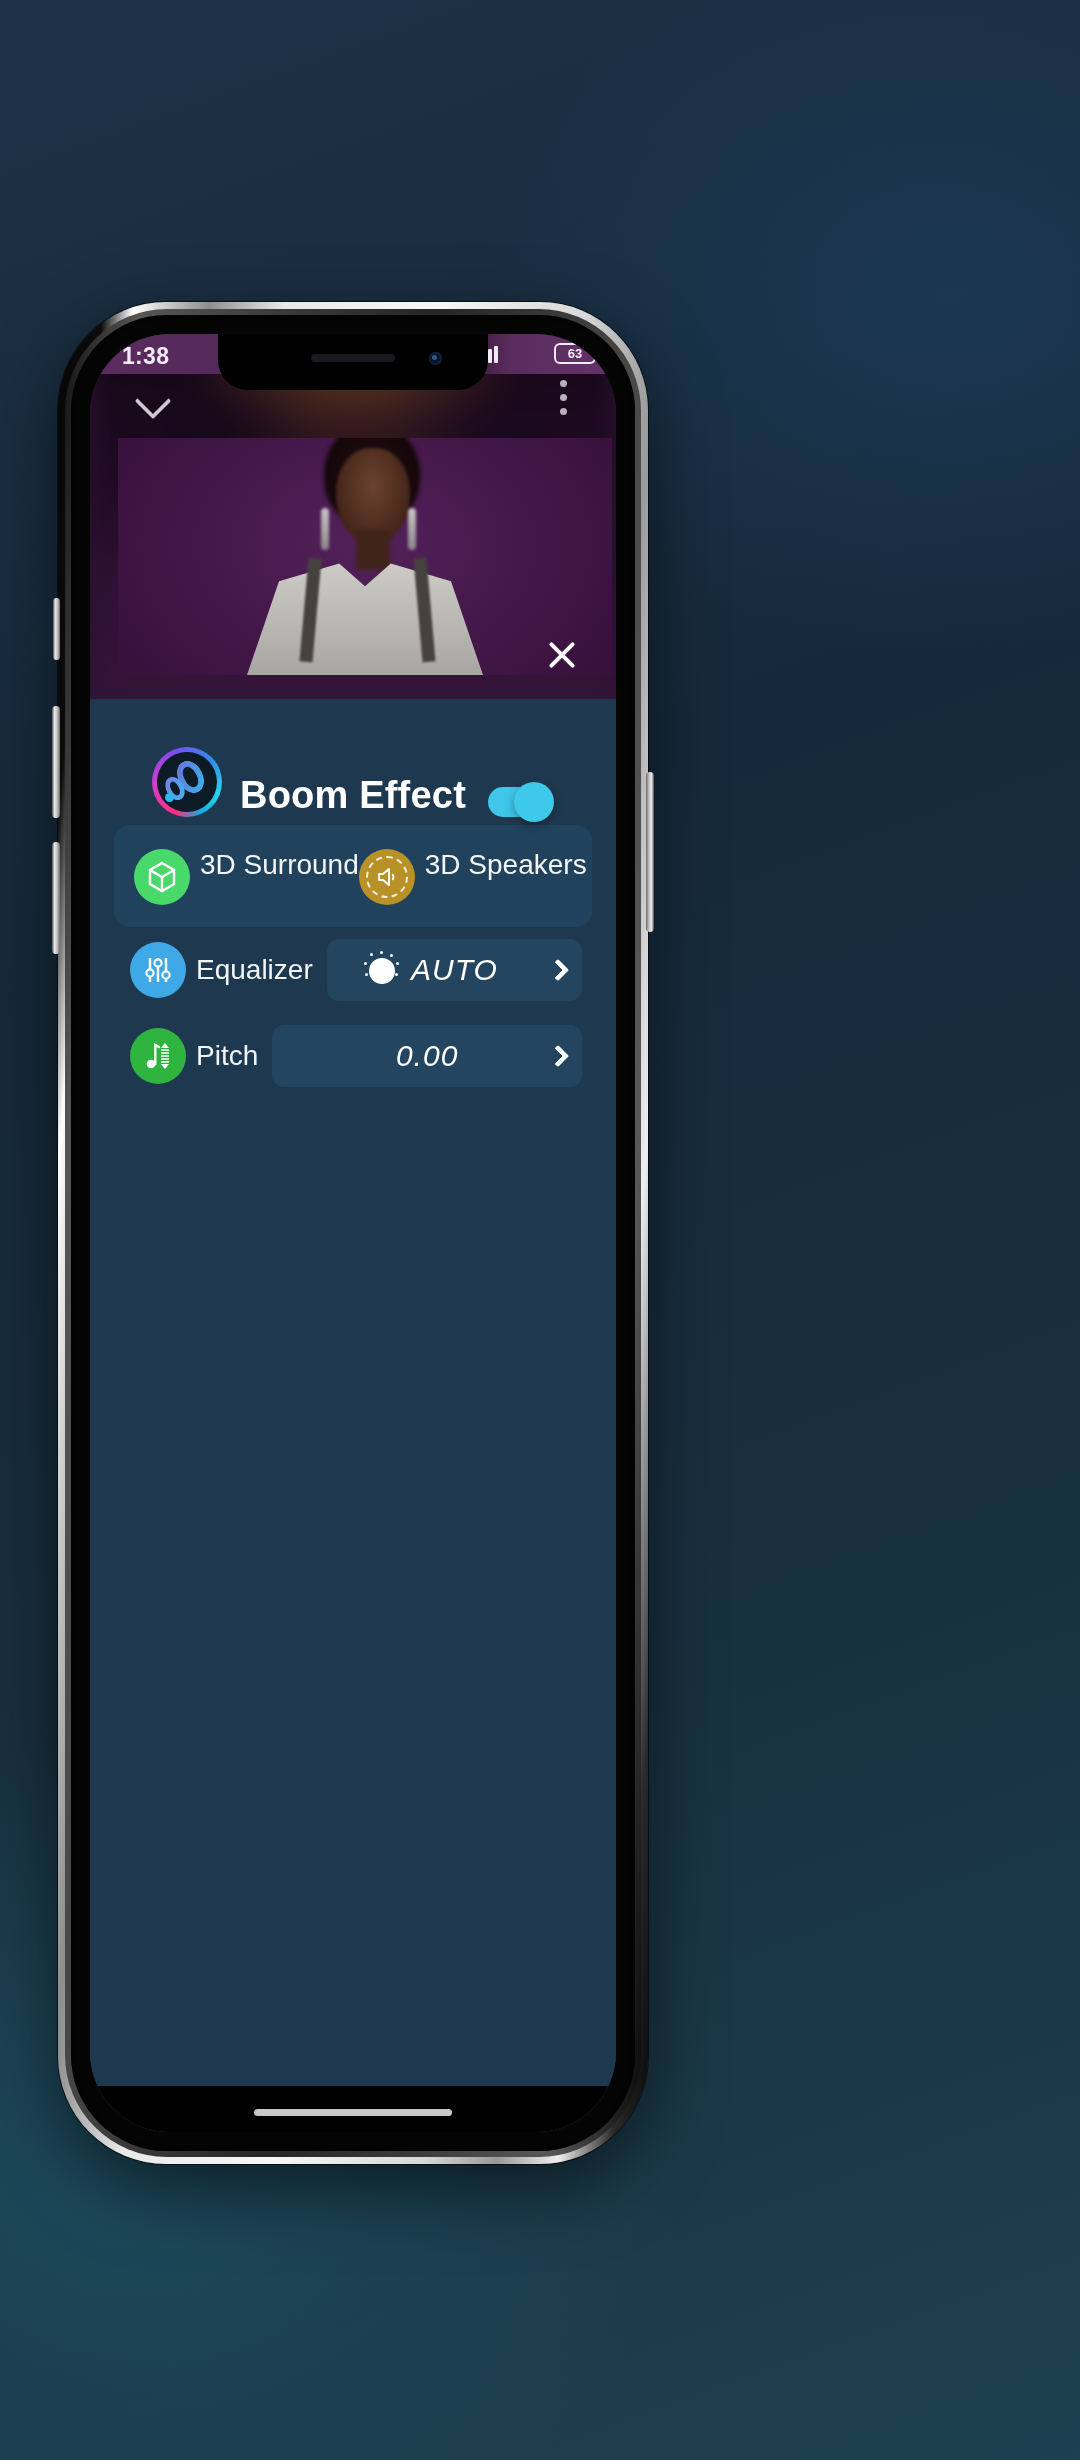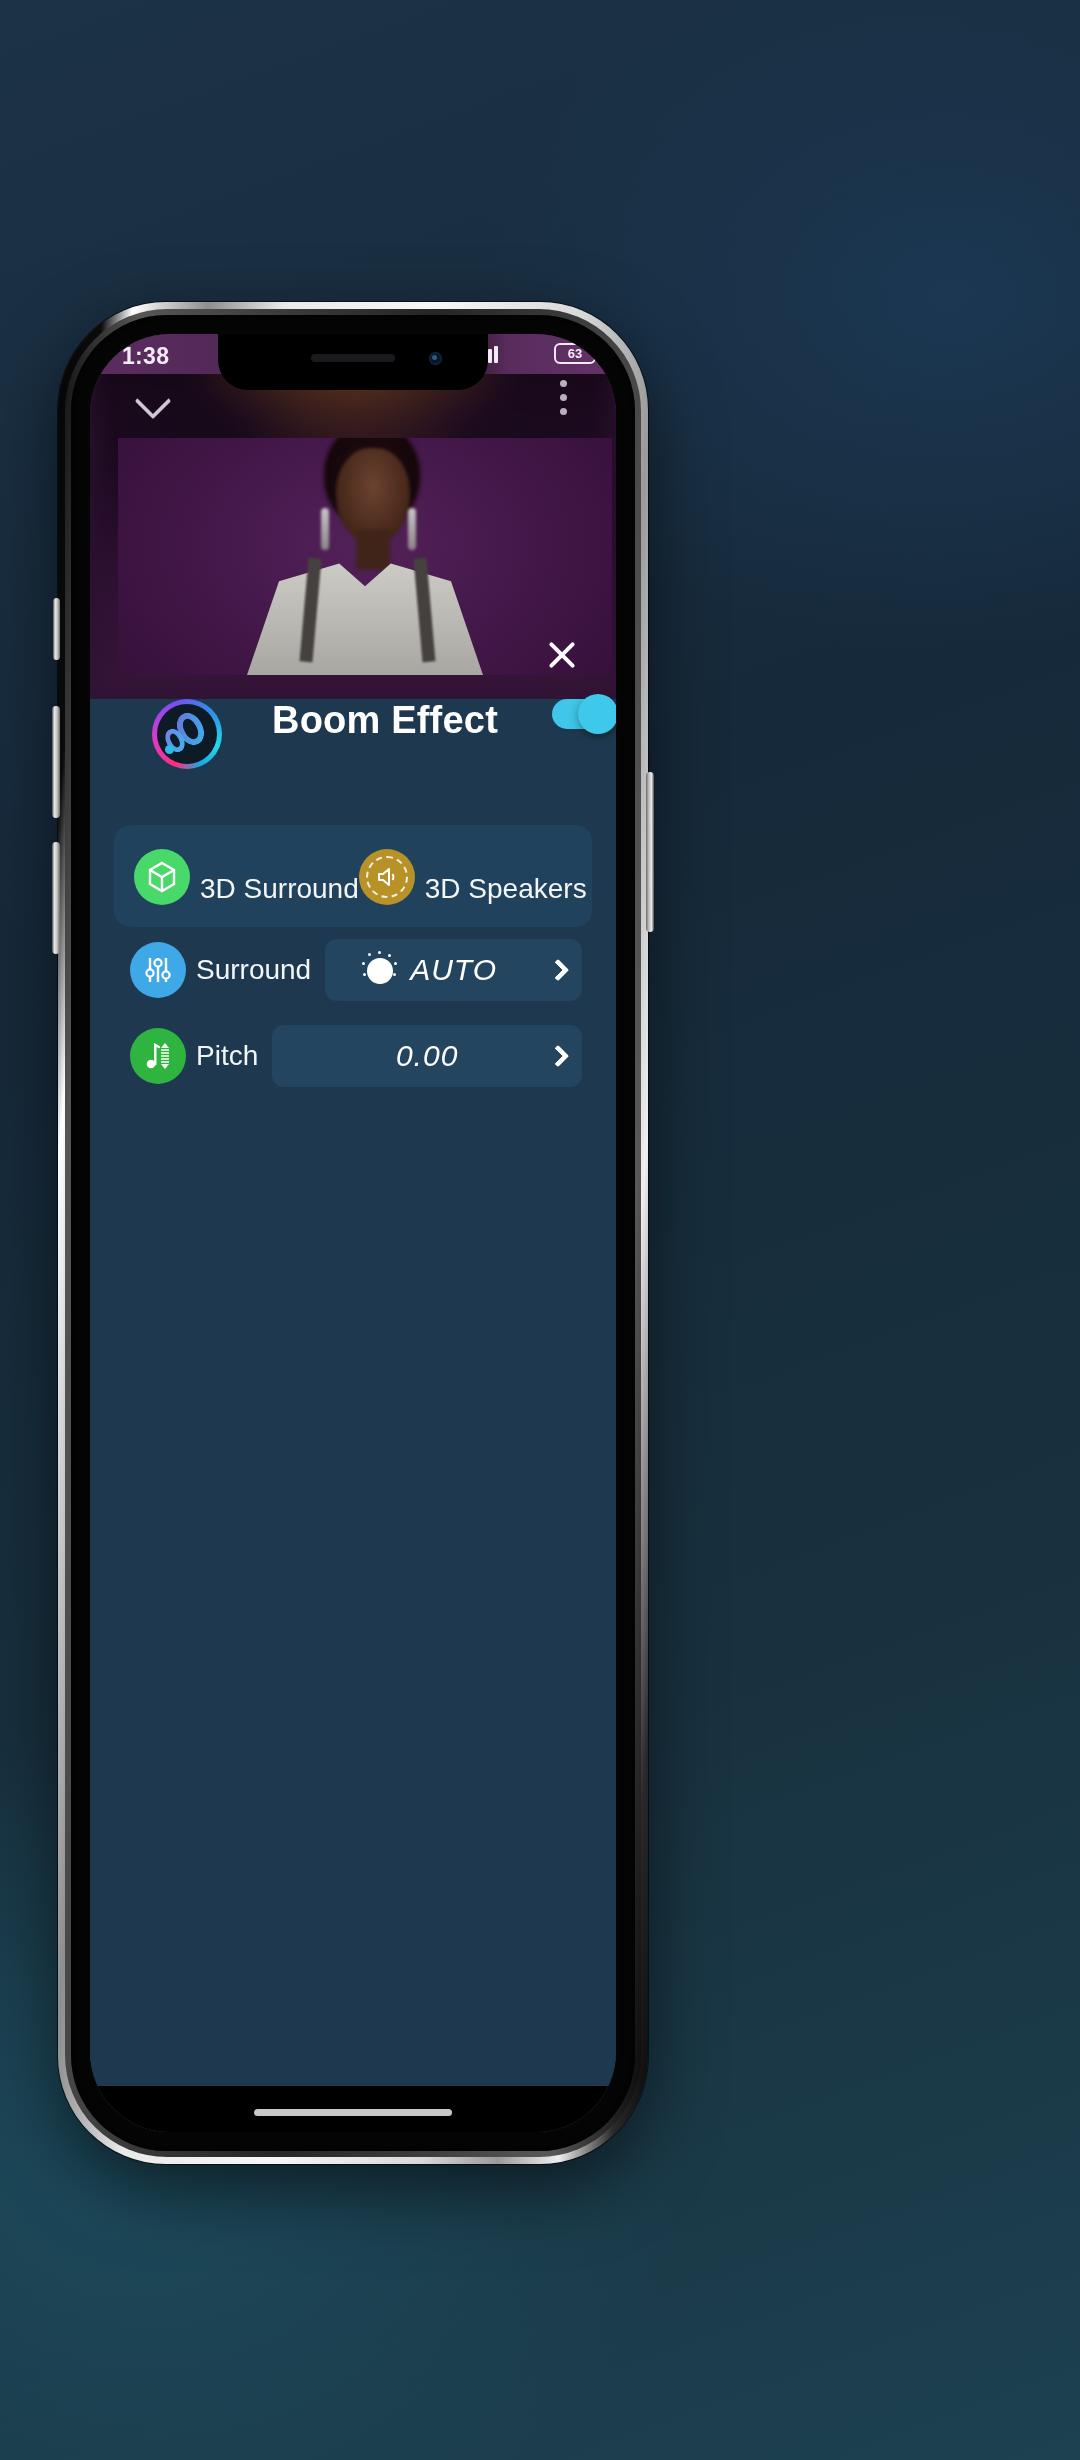--- a/index.html
+++ b/index.html
@@ -184,21 +184,21 @@
   .close-x:before{ transform:rotate(45deg); }
   .close-x:after{ transform:rotate(-45deg); }
 
   
   .panel{
     position:absolute; left:0; top:365px; width:100%; bottom:0;
     background:#1e394f;
     padding:0 18px;
   }
   .brand-row{
-    display:flex; align-items:flex-start; height:118px; padding-left:44px;gap:32px;
+    display:flex; align-items:flex-end; height:118px; padding-left:44px;
   }
   .brand-logo{
     width:70px; height:70px; border-radius:50%; flex:none;
     background:conic-gradient(from 200deg,#ff2d7e,#d63bd0 18%,#7b4cf0 38%,#2f8fe8 58%,#27d7e8 75%,#18a9e0 88%,#ff2d7e 100%);
     display:flex; align-items:center; justify-content:center;
     position:relative;
   }
   .brand-logo .hole{
     width:60px; height:60px; border-radius:50%;
     background:#0d1b26; display:flex; align-items:center; justify-content:center;
@@ -238,21 +238,21 @@
     position:absolute; right:-4px; top:-5px; width:40px; height:40px;
     border-radius:50%; background:#3ec8ea;
     box-shadow:0 3px 8px rgba(0,0,0,.35);
   }
 
   
   .card{
     background:#20425c; border-radius:16px;
     padding:16px 0 22px 0; margin:8px 6px 0 6px;
   }
-  .row{ display:flex; align-items:flex-end; }
+  .row{ display:flex; align-items:flex-start; }
   .ico{
     width:56px; height:56px; border-radius:50%; flex:none;
     display:flex; align-items:center; justify-content:center;
     position:relative;
   }
   .lbl{ color:#f2f6f8; font-size:28px; margin-left:10px; white-space:nowrap; }
   .surr-row{ padding:8px 0 0 20px; }
   .surr-row .sp{ flex:1; }
   .ico-green{ background:#49d96a; }
   .ico-gold{ background:#b89227; }
@@ -402,21 +402,21 @@
 
         <div class="setting">
           <div class="ico ico-blue">
             <svg width="30" height="30" viewBox="0 0 30 30" fill="none">
               <path d="M7 3 V27 M15 3 V27 M23 3 V27" stroke="#fff" stroke-width="2.4"></path>
               <circle cx="7" cy="18" r="3.6" fill="#3fa9e8" stroke="#fff" stroke-width="2.2"></circle>
               <circle cx="15" cy="8" r="3.6" fill="#3fa9e8" stroke="#fff" stroke-width="2.2"></circle>
               <circle cx="23" cy="20" r="3.6" fill="#3fa9e8" stroke="#fff" stroke-width="2.2"></circle>
             </svg>
           </div>
-          <div class="lbl">Surround</div>
+          <div class="lbl">Equalizer</div>
           <div class="value-box">
             <div class="dial">
               <div class="ball"></div>
               <i style="left:15px;top:-2px"></i>
               <i style="left:25px;top:1px"></i>
               <i style="left:31px;top:9px"></i>
               <i style="left:30px;top:20px"></i>
               <i style="left:5px;top:0px"></i>
               <i style="left:-1px;top:9px"></i>
               <i style="left:0px;top:20px"></i>

